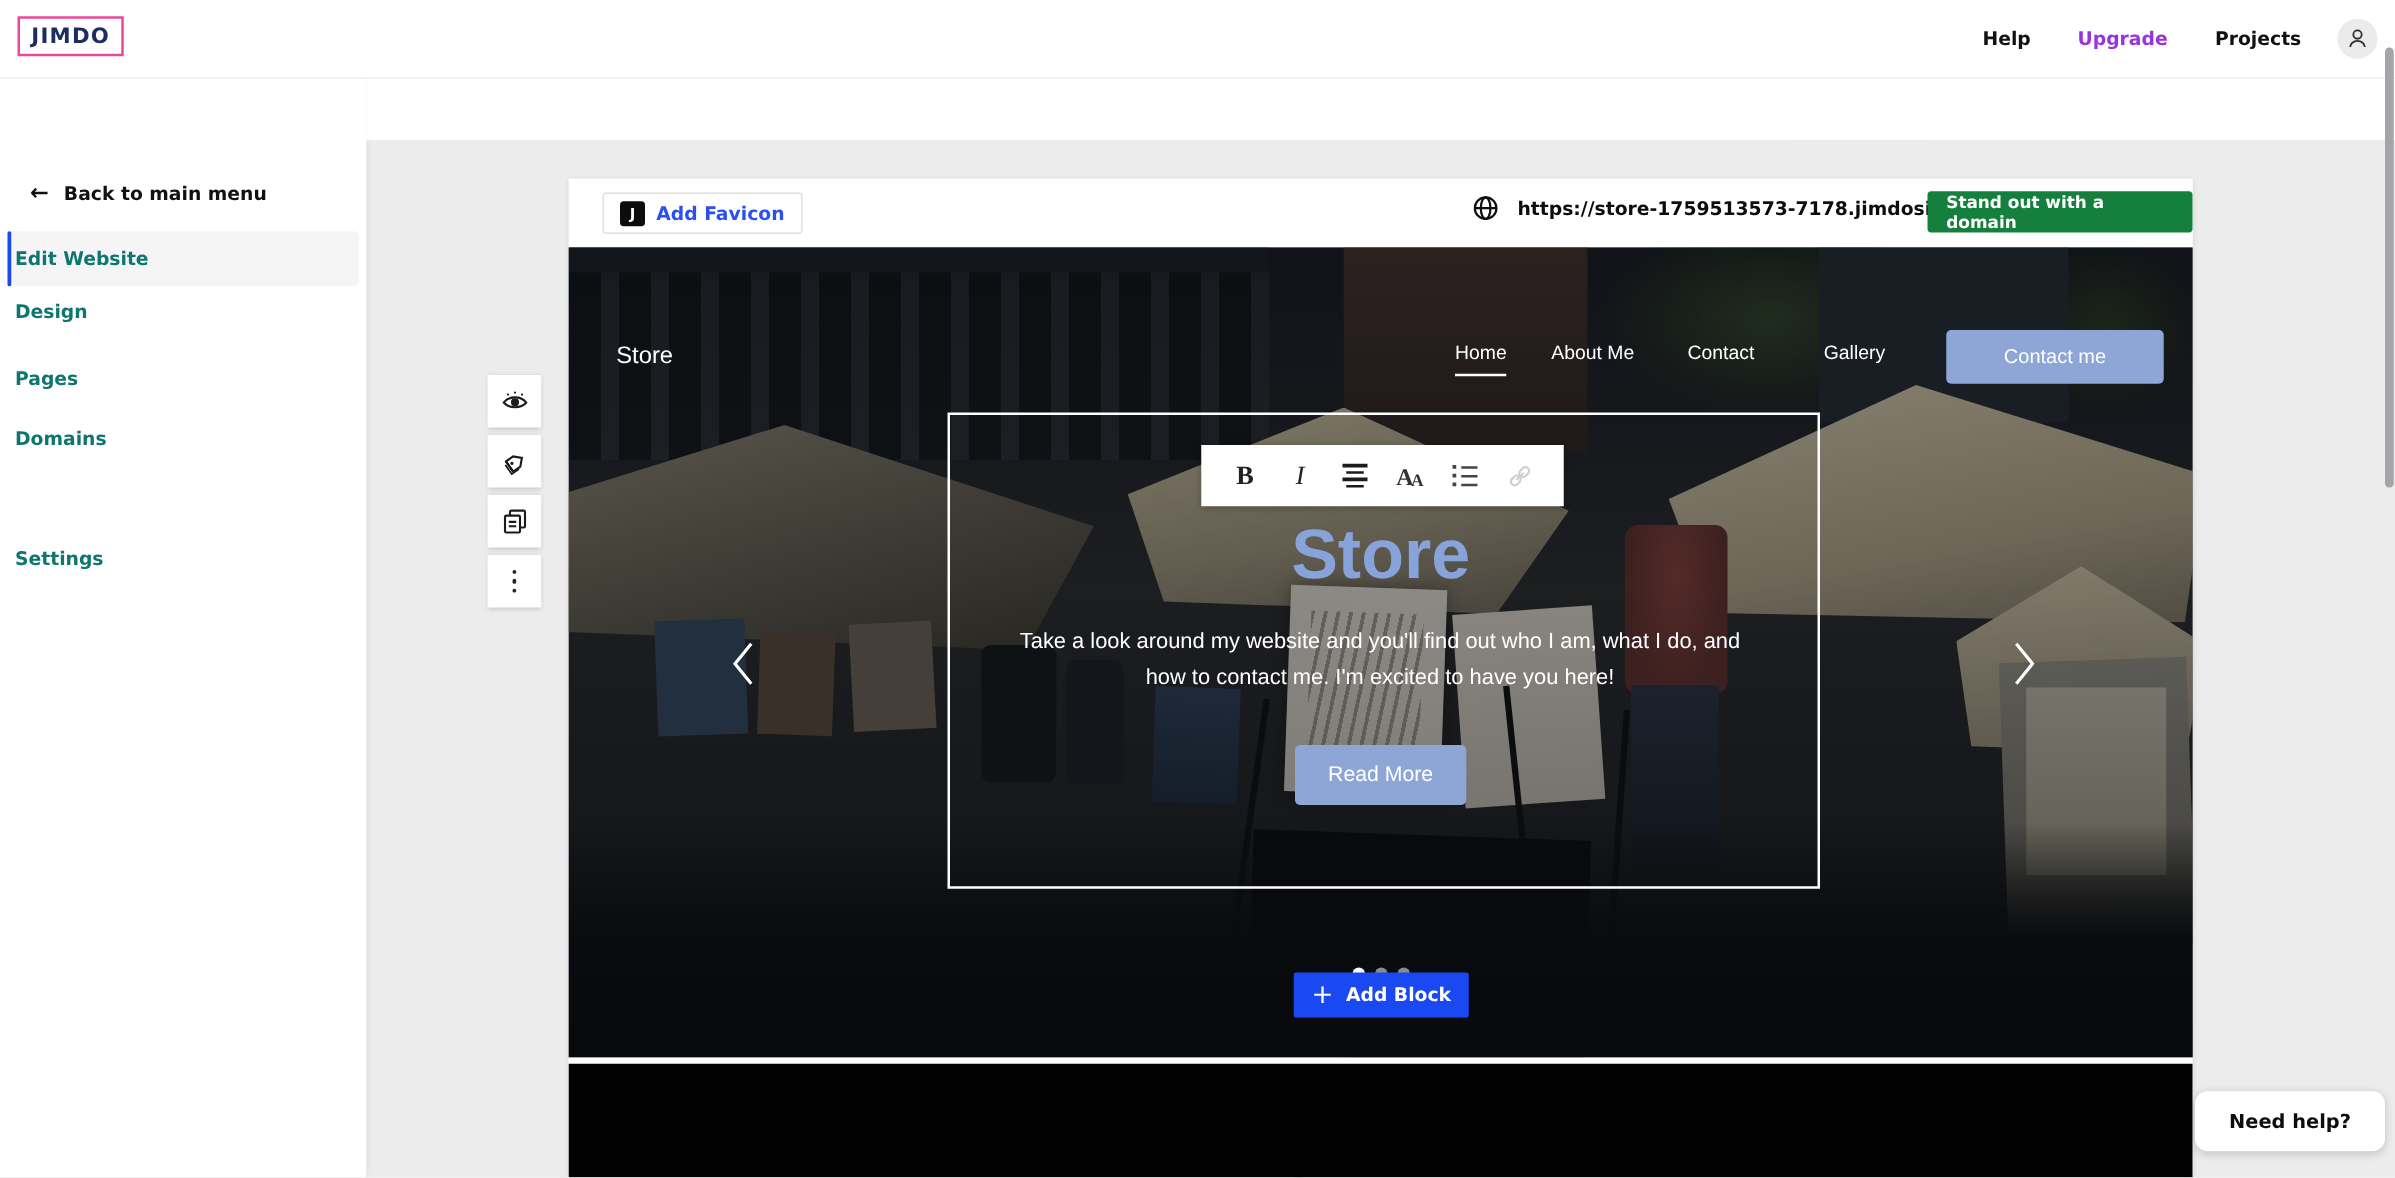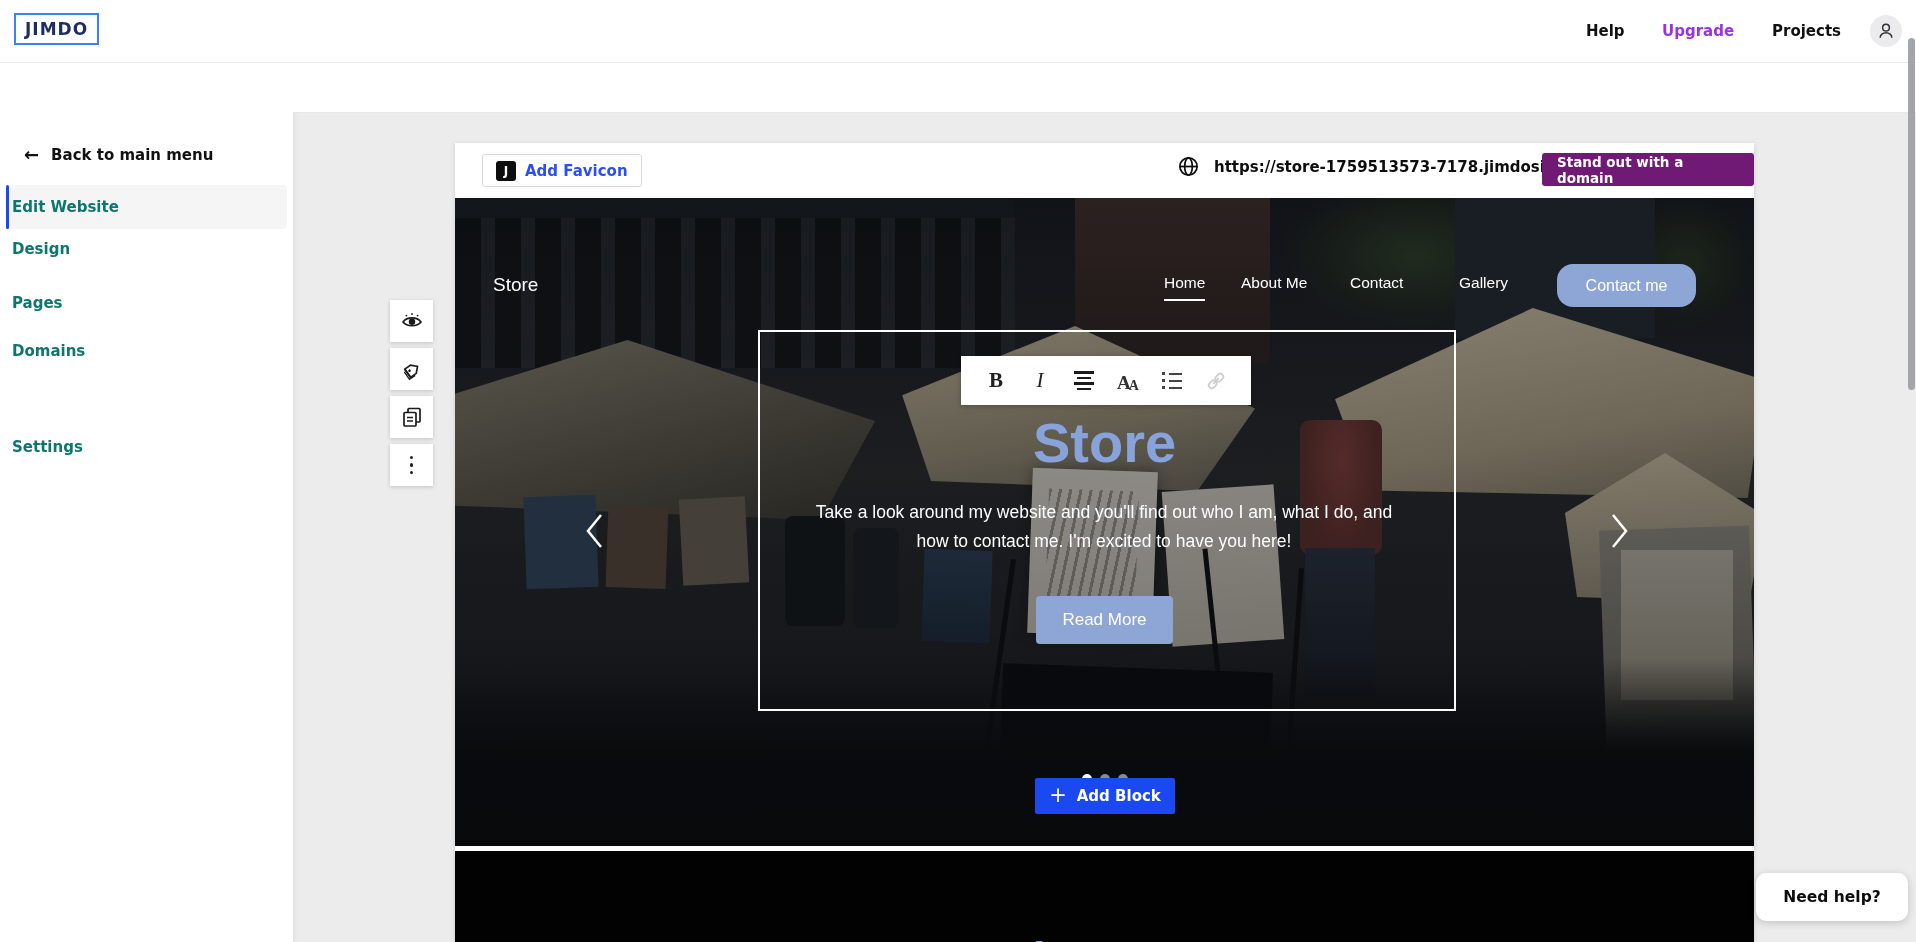--- a/index.html
+++ b/index.html
@@ -2,21 +2,21 @@
 <html><head>
 <meta charset="utf-8">
 <style>
   html,body{margin:0;padding:0;background:#ececec;font-family:"DejaVu Sans","Liberation Sans",sans-serif;}
   #app{position:relative;width:1916px;height:942px;overflow:hidden;background:#ececec;}
   .abs{position:absolute;}
   svg{display:block;}
 
   
   .header{left:0;top:0;width:1916px;height:62px;background:#fff;border-bottom:1px solid #ebebeb;z-index:40;}
-  .logo-box{left:14px;top:13px;padding:4px 9px;border:2px solid #3b82f6;color:#1d2d5f;
+  .logo-box{left:14px;top:13px;padding:4px 9px;border:2px solid #ec4899;color:#1d2d5f;
             font-weight:bold;font-size:17px;letter-spacing:1px;}
   .hnav{top:0;height:62px;display:flex;align-items:center;font-size:15px;font-weight:600;color:#111;}
   .hnav-help{left:1586px;width:44px;}
   .hnav-upgrade{left:1662px;width:80px;color:#9a33dc;}
   .hnav-projects{left:1772px;width:80px;}
   .avatar{left:1870px;top:15px;width:32px;height:32px;border-radius:50%;background:#ebebed;
           display:flex;align-items:center;justify-content:center;}
 
   
   .toolbar{left:293px;top:62px;width:1623px;height:50px;background:#fff;border-bottom:1px solid #e8e8e8;z-index:30;}
@@ -49,31 +49,31 @@
   
   .canvas{left:455px;top:143px;width:1299px;height:799px;background:#fff;box-shadow:0 1px 5px rgba(0,0,0,.12);z-index:5;}
   .fav-bar{left:0;top:0;width:1299px;height:55px;background:#fff;}
   .btn-favicon{left:27px;top:11px;height:31px;background:#fff;border:1px solid #d9d9d9;border-radius:3px;
                display:flex;align-items:center;gap:9px;padding:0 13px;cursor:pointer;}
   .fav-j{width:20px;height:20px;background:#0d0d0d;border-radius:3px;color:#fff;font-size:12px;font-weight:bold;
          display:flex;align-items:center;justify-content:center;}
   .fav-label{color:#2b4ff2;font-size:15px;font-weight:600;}
   .url-row{left:722px;top:12px;display:flex;align-items:center;gap:14px;}
   .url-text{font-size:15px;font-weight:bold;color:#0d0d0d;}
-  .btn-domain{left:1087px;top:10px;height:33px;background:#701a75;border-radius:3px;color:#fff;font-size:13.5px;
+  .btn-domain{left:1087px;top:10px;height:33px;background:#15803d;border-radius:3px;color:#fff;font-size:13.5px;
               font-weight:600;display:flex;align-items:center;justify-content:center;padding:0 15px;cursor:pointer;}
 
   
   .hero{left:0;top:55px;width:1299px;height:648px;overflow:hidden;background:#17181c;}
   .ph{position:absolute;}
   .overlay{left:0;top:0;width:1299px;height:648px;background:rgba(8,10,14,.38);}
   .site-brand{left:38px;top:76px;color:#fff;font-family:"Liberation Sans",sans-serif;font-size:19px;z-index:6;}
   .site-nav{position:absolute;top:76px;color:#fff;font-family:"Liberation Sans",sans-serif;font-size:15.5px;cursor:pointer;z-index:6;}
   .site-nav.current{padding-bottom:7px;border-bottom:2px solid #fff;}
-  .btn-contact{left:1102px;top:66px;width:139px;height:43px;background:#8da6d6;border-radius:16px;color:#fff;
+  .btn-contact{left:1102px;top:66px;width:174px;height:43px;background:#8da6d6;border-radius:4px;color:#fff;
                font-family:"Liberation Sans",sans-serif;font-size:16px;display:flex;align-items:center;justify-content:center;cursor:pointer;z-index:6;}
   .sel-rect{left:303px;top:132px;width:694px;height:377px;border:2px solid #fff;z-index:5;}
   .txt-toolbar{left:506px;top:158px;width:290px;height:49px;background:#fff;box-shadow:0 1px 5px rgba(0,0,0,.25);
                display:flex;align-items:center;justify-content:space-between;padding:0 22px;box-sizing:border-box;z-index:8;}
   .tt-ic{width:26px;height:26px;display:flex;align-items:center;justify-content:center;cursor:pointer;color:#222;}
   .tt-b{font-family:"Liberation Serif",serif;font-size:21px;font-weight:bold;}
   .tt-i{font-family:"Liberation Serif",serif;font-size:21px;font-style:italic;}
   .tt-font{font-family:"Liberation Serif",serif;color:#333;display:flex;align-items:flex-end;}
   .tt-font b{font-size:19px;font-weight:600;}
   .tt-font s{font-size:14px;text-decoration:none;font-weight:600;margin-left:-2px;}

